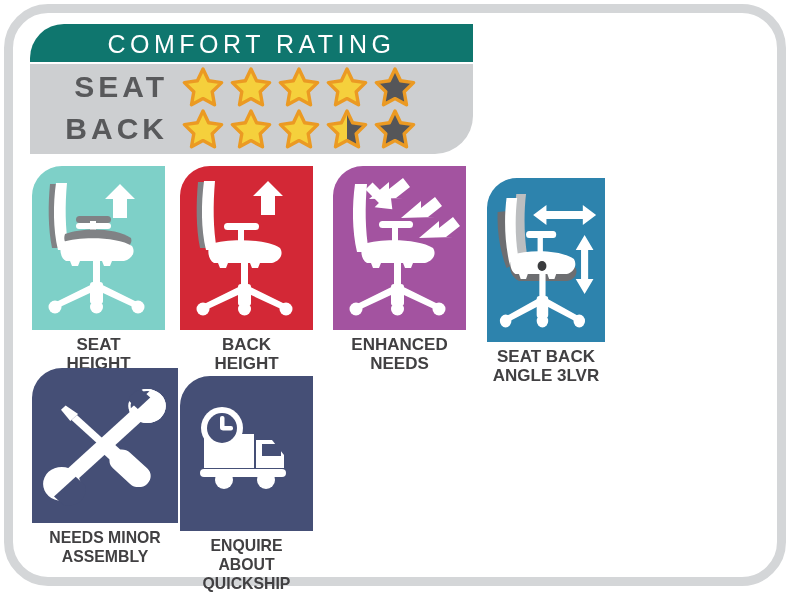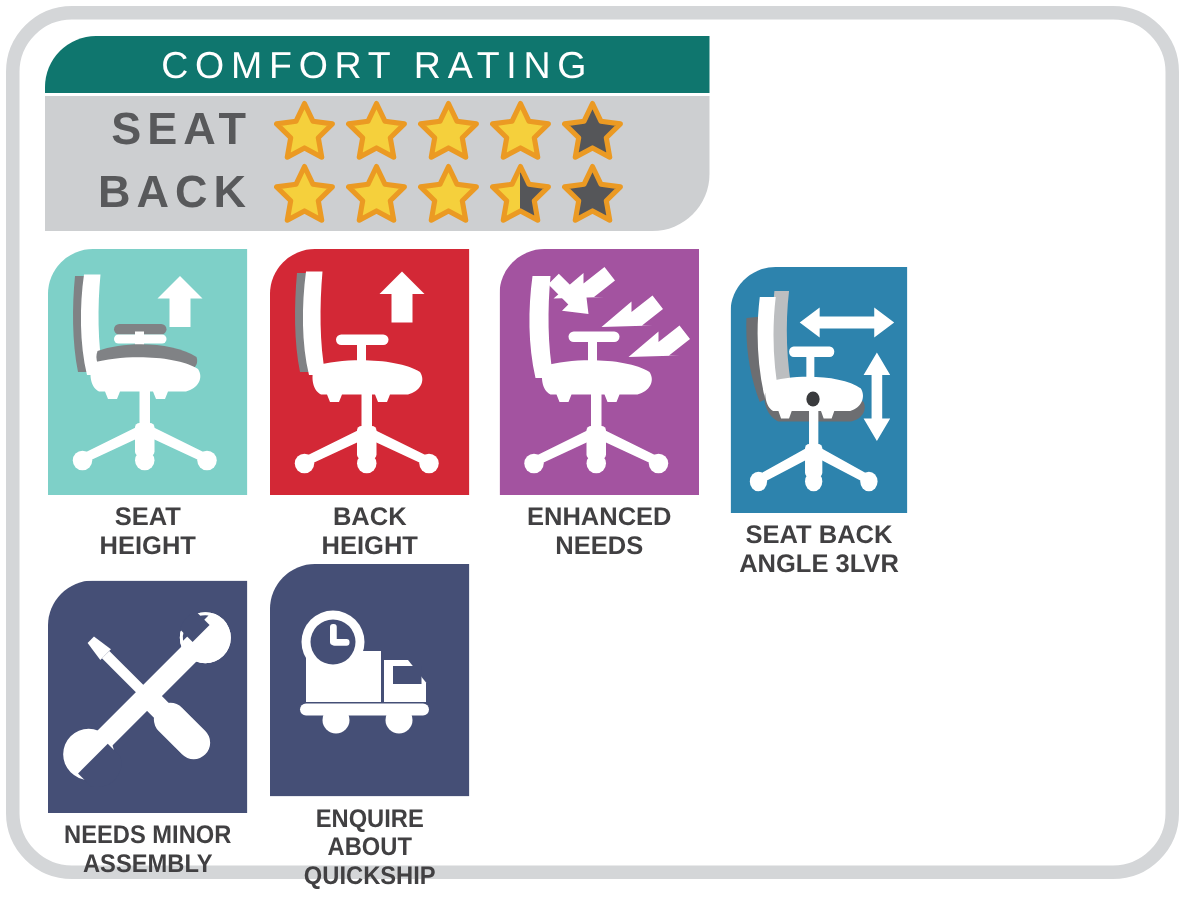--- a/index.html
+++ b/index.html
@@ -122,21 +122,21 @@
   }
   .tile-label.condensed {
     font-size: 17px;
     transform: scaleX(0.93);
   }
 
   #tile-seat-height     { left: 32px;  top: 166px; width: 133px; }
   #tile-back-height     { left: 180px; top: 166px; width: 133px; }
   #tile-enhanced-foams  { left: 333px; top: 166px; width: 133px; }
   #tile-seat-back-angle { left: 487px; top: 166px; width: 118px; margin-top: 12px; }
-  #tile-needs-assembly  { left: 32px;  top: 387px; width: 133px; }
+  #tile-needs-assembly  { left: 32px;  top: 368px; width: 146px; }
   #tile-quickship       { left: 180px; top: 376px; width: 133px; }
 
   #tile-seat-height .tile-art,
   #tile-back-height .tile-art,
   #tile-enhanced-foams .tile-art,
   #tile-seat-back-angle .tile-art { height: 164px; }
   #tile-needs-assembly .tile-art,
   #tile-quickship .tile-art { height: 155px; }
 </style>
 </head>

